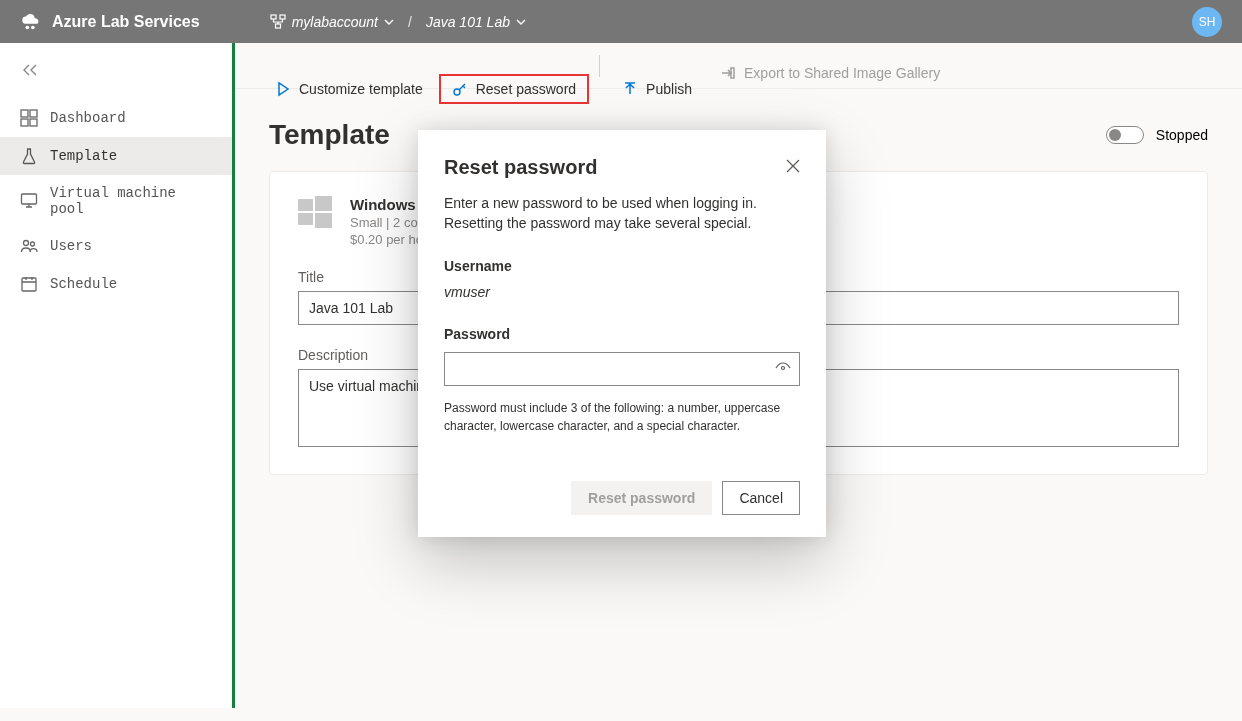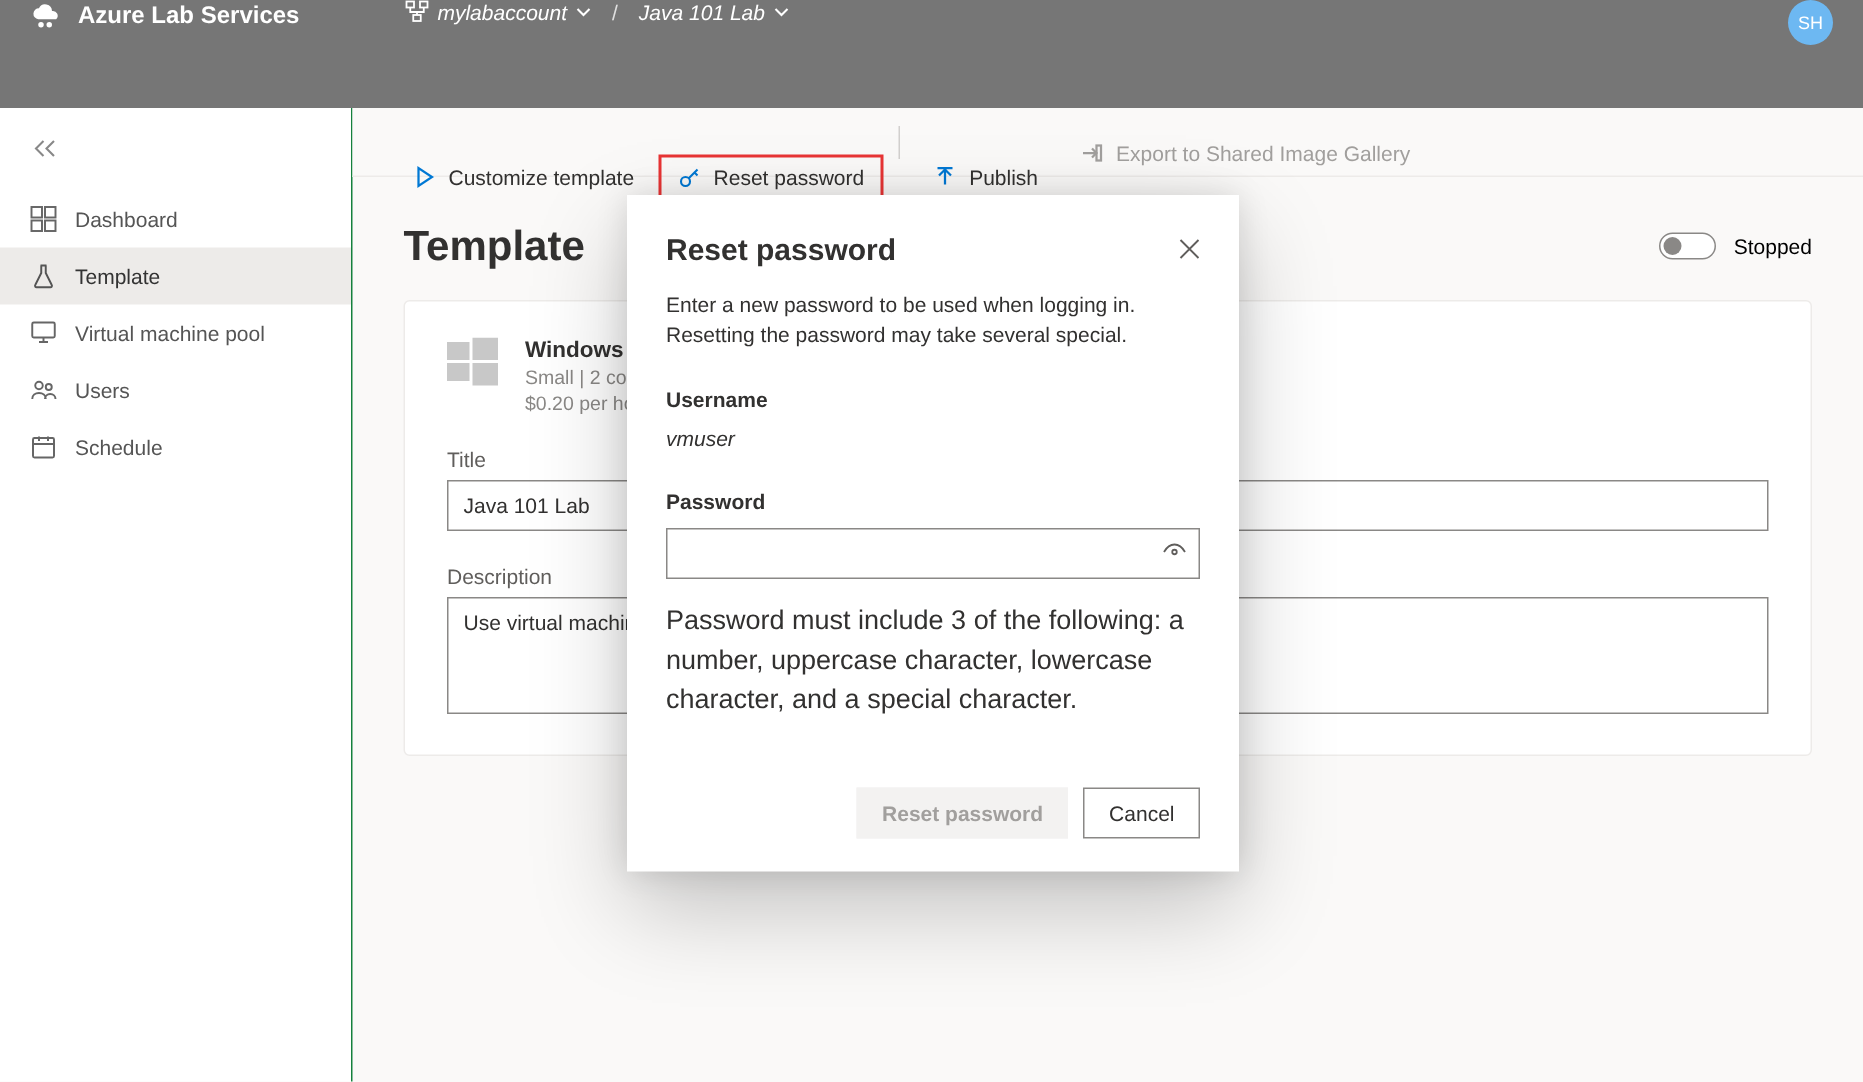--- a/index.html
+++ b/index.html
@@ -7,24 +7,24 @@
   font-family: "Segoe UI", -apple-system, sans-serif;
   font-size: 14px;
   color: #323130;
   background: #faf9f8;
   width: 1242px;
   height: 721px;
   overflow: hidden;
   position: relative;
 }
 .topbar {
-  height: 72px;
+  height: 43px;
   background: #767676;
   display: flex;
-  align-items: flex-start;
+  align-items: center;
   padding: 0 20px;
   color: #fff;
 }
 .brand { display: flex; align-items: center; gap: 10px; font-weight: 600; font-size: 16px; }
 .brand-icon { width: 22px; height: 22px; }
 .breadcrumb { margin-left: 70px; display: flex; align-items: center; gap: 14px; font-size: 14px; }
 .breadcrumb .sep { color: #e0e0e0; }
 .dd { display: inline-flex; align-items: center; gap: 6px; cursor: pointer; font-style: italic; }
 .avatar {
   margin-left: auto;
@@ -32,22 +32,23 @@
   border-radius: 50%;
   background: #6db8f2;
   color: #fff;
   display: flex; align-items: center; justify-content: center;
   font-size: 12px; font-weight: 400;
 }
 .shell { display: flex; height: calc(100% - 56px); }
 .sidebar {
   width: 235px;
   background: #fff;
-  border-right: 1px solid #15803d;
+  border-right: 3px solid #15803d;
   padding-top: 14px;
+  font-family: Liberation Mono, monospace;
 }
 .collapse-btn {
   padding: 6px 20px 18px;
   color: #888;
 }
 .nav-item {
   display: flex; align-items: center; gap: 12px;
   padding: 10px 20px;
   color: #555;
   cursor: pointer;
@@ -132,21 +133,21 @@
 .pw-input {
   width: 100%; height: 34px;
   border: 1px solid #8a8886;
   padding: 0 34px 0 10px;
   font-size: 14px;
 }
 .pw-eye {
   position: absolute; right: 8px; top: 7px;
   color: #605e5c; cursor: pointer;
 }
-.dlg-hint { margin-top: 14px; color: #323130; font-size: 18px; line-height: 1.45; }
+.dlg-hint { margin-top: 14px; color: #323130; font-size: 12px; line-height: 1.45; }
 .dialog-footer { margin-top: 46px; display: flex; justify-content: flex-end; gap: 10px; }
 .btn {
   padding: 8px 16px; font-size: 14px; cursor: pointer;
   border: 1px solid #8a8886; background: #fff; color: #323130;
 }
 .btn.primary-disabled {
   background: #f3f2f1; border-color: #f3f2f1; color: #a19f9d; cursor: default; font-weight: 600;
 }
 </style>
 </head>

